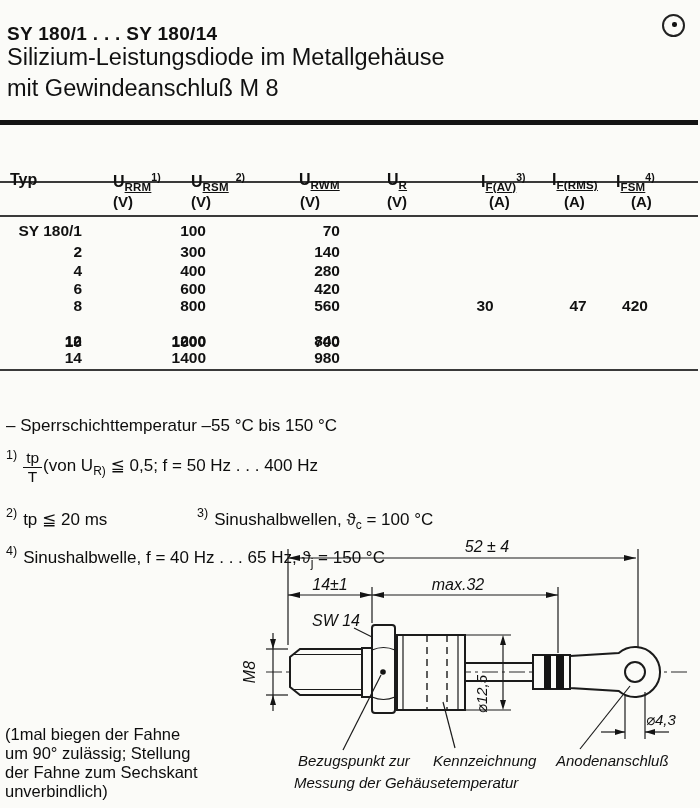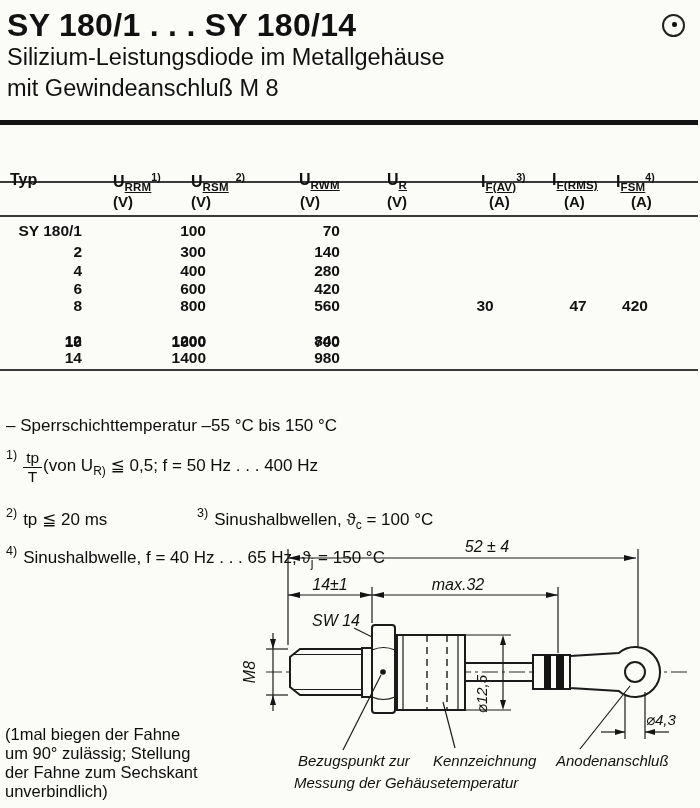--- a/index.html
+++ b/index.html
@@ -4,21 +4,21 @@
 <style>
   html,body{margin:0;padding:0;}
   .page{
     position:relative; width:700px; height:808px;
     background:#fbfbf8; color:#111;
     font-family:"Liberation Sans","DejaVu Sans",sans-serif;
     overflow:hidden;
   }
   .abs{position:absolute;}
   
-  .title{left:7px; top:7px; font-size:32px; font-weight:700; letter-spacing:0.3px; white-space:nowrap;}
+  .title{left:7px; top:23px; font-size:19px; font-weight:700; letter-spacing:0.3px; white-space:nowrap;}
   .sub1{left:7px; top:44px; font-size:23.5px; font-weight:400; white-space:nowrap;}
   .sub2{left:7px; top:75px; font-size:23.5px; font-weight:400; white-space:nowrap;}
   .corner-circle{left:662px; top:14px; width:19px; height:19px; border:2.5px solid #222; border-radius:50%;}
   .corner-dot{position:absolute; left:8px; top:6px; width:4.5px; height:4.5px; background:#111; border-radius:50%;}
   .rule-thick{left:0; top:120px; width:698px; height:4.5px; background:#141414;}
   .rule{left:0; width:698px; height:2px; background:#3a3a3a;}
   .rule-a{top:181px;} .rule-b{top:215px;} .rule-c{top:369px;}
   
   .hcell{position:absolute; top:171px; font-size:16px; font-weight:700; white-space:nowrap;}
   .hsub{font-size:11.5px; vertical-align:-4px; letter-spacing:0.2px;text-decoration:underline;}

